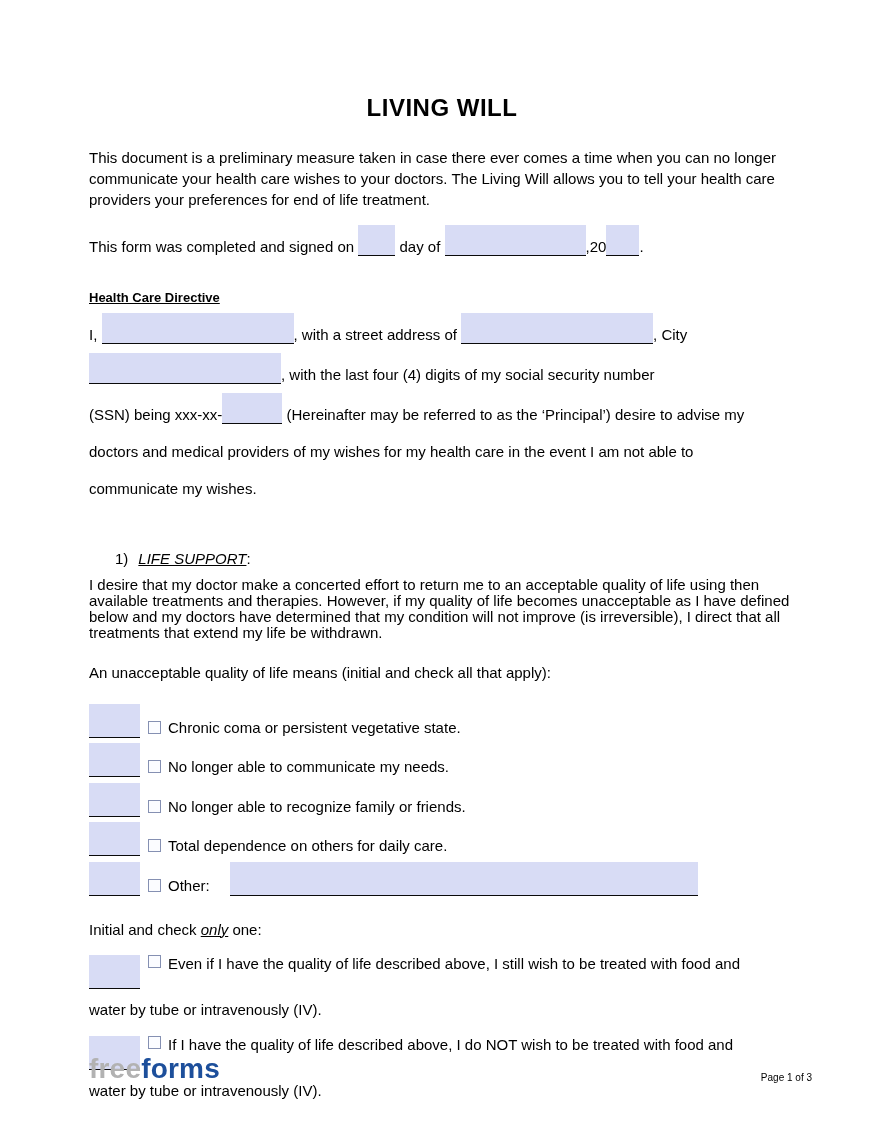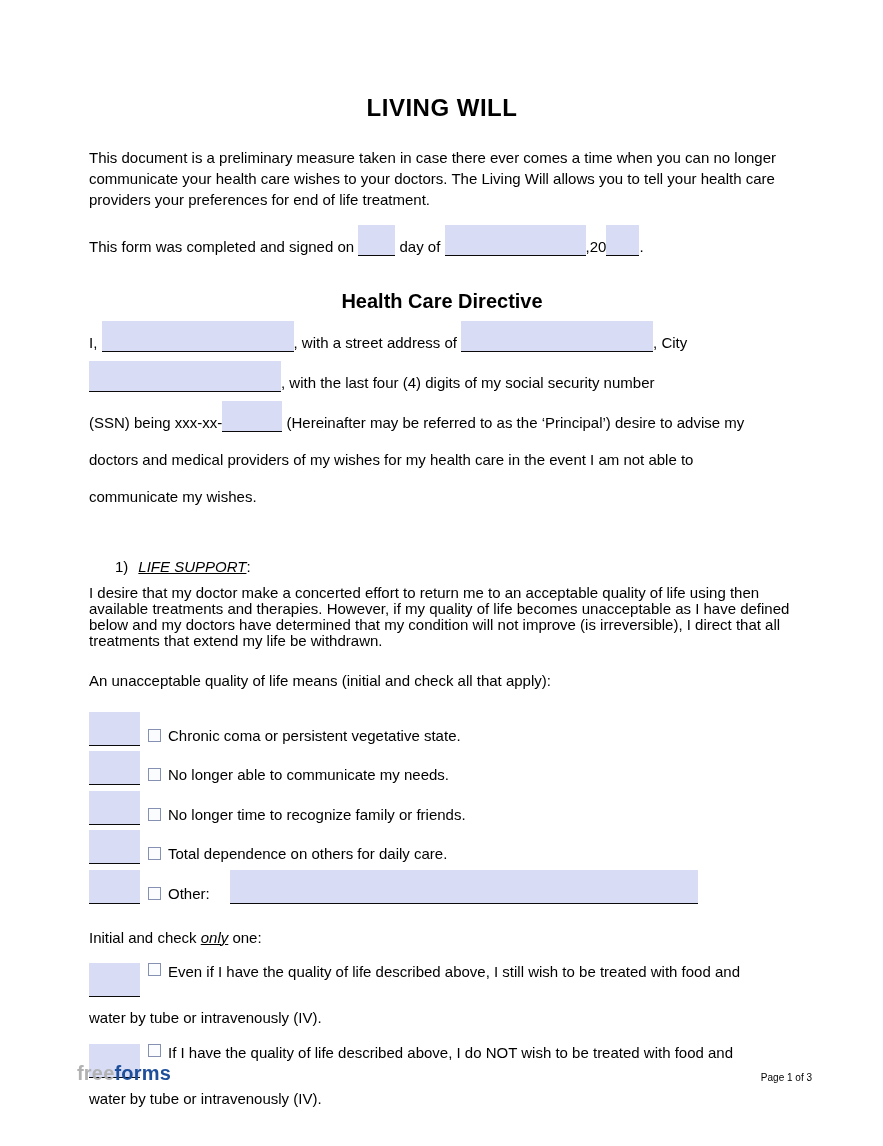--- a/index.html
+++ b/index.html
@@ -29,22 +29,22 @@
   }
   .f-day{width:37px;}
   .f-month{width:141px;}
   .f-year{width:33px;}
   .f-name,.f-street,.f-city,.f-county,.f-state{width:192px;}
   .f-ssn{width:60px;}
 
   .signed-line{margin-top:10px;line-height:37px;white-space:nowrap;}
 
   .hc-heading{
-    text-align:center;font-size:20px;font-weight:bold;
-    margin:25px 0 0 0;
+    text-align:left;font-size:13px;font-weight:bold;
+    text-decoration:underline;margin:25px 0 0 0;
   }
 
   .principal{margin-top:8px;}
   .pline{line-height:37px;white-space:nowrap;}
 
   .ls-heading{margin-top:41px;padding-left:26px;line-height:21px;}
   .ls-title{font-style:italic;text-decoration:underline;}
   .ls-num{padding-right:10px;}
   .ls-body{margin-top:8px;line-height:16px;}
 
@@ -70,22 +70,22 @@
   .only-intro{margin-top:23px;line-height:21px;}
   .only-word{font-style:italic;text-decoration:underline;}
 
   .option{margin-top:3px;}
   .option + .option{margin-top:16px;}
   .option-row1{display:flex;align-items:flex-start;white-space:nowrap;}
   .option-text1{margin:0 0 1px 7px;line-height:18px;}
   .option-line2{line-height:21px;margin-top:10px;}
 
   .footer-logo{
-    position:absolute;left:77px;bottom:61px;
-    font-size:20px;font-weight:bold;letter-spacing:0.2px;
+    position:absolute;left:89px;bottom:61px;
+    font-size:28px;font-weight:bold;letter-spacing:0.2px;
   }
   .logo-free{color:#b2b2b2;}
   .logo-forms{color:#1d4f9b;}
   .page-num{position:absolute;right:71px;bottom:63px;font-size:10px;margin-top:36px;}
 </style>
 </head>
 <body>
 
 <div class="page">
   <div class="content">
@@ -119,21 +119,21 @@
         <span class="check-label">Chronic coma or persistent vegetative state.</span>
       </div>
       <div class="check-row">
         <span class="initial-field"></span>
         <span class="checkbox"></span>
         <span class="check-label">No longer able to communicate my needs.</span>
       </div>
       <div class="check-row">
         <span class="initial-field"></span>
         <span class="checkbox"></span>
-        <span class="check-label">No longer time to recognize family or friends.</span>
+        <span class="check-label">No longer able to recognize family or friends.</span>
       </div>
       <div class="check-row">
         <span class="initial-field"></span>
         <span class="checkbox"></span>
         <span class="check-label">Total dependence on others for daily care.</span>
       </div>
       <div class="check-row">
         <span class="initial-field"></span>
         <span class="checkbox"></span>
         <span class="check-label">Other:</span>

